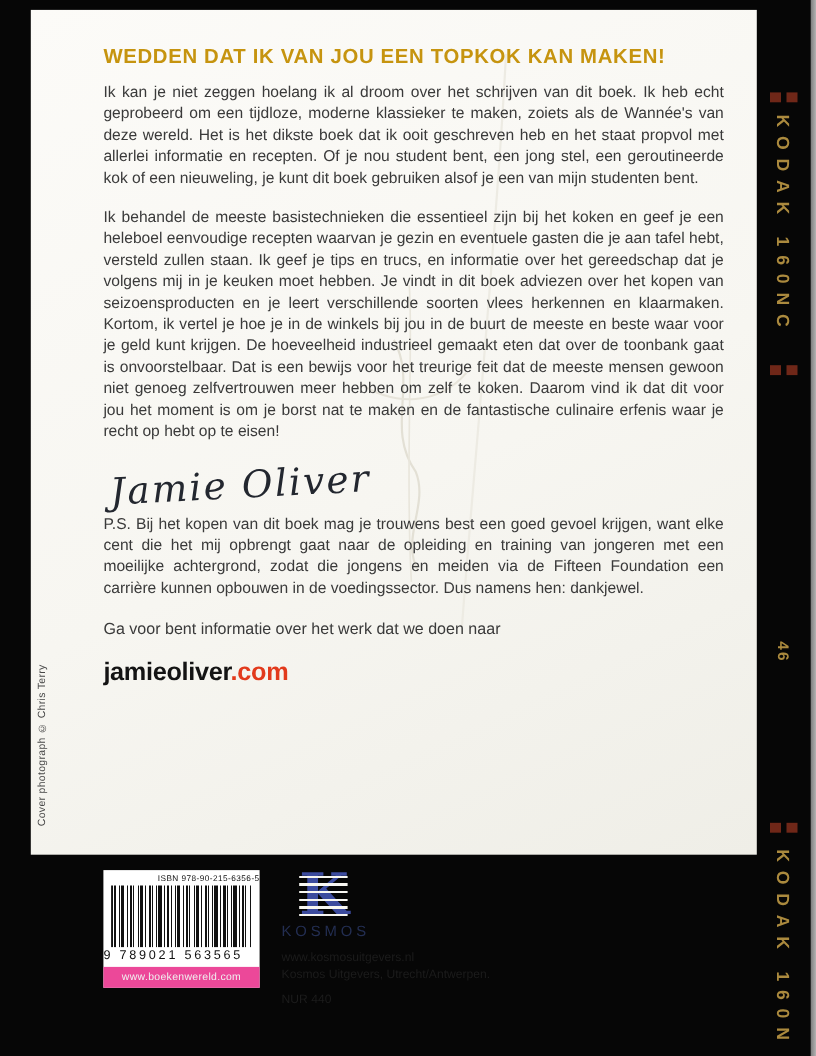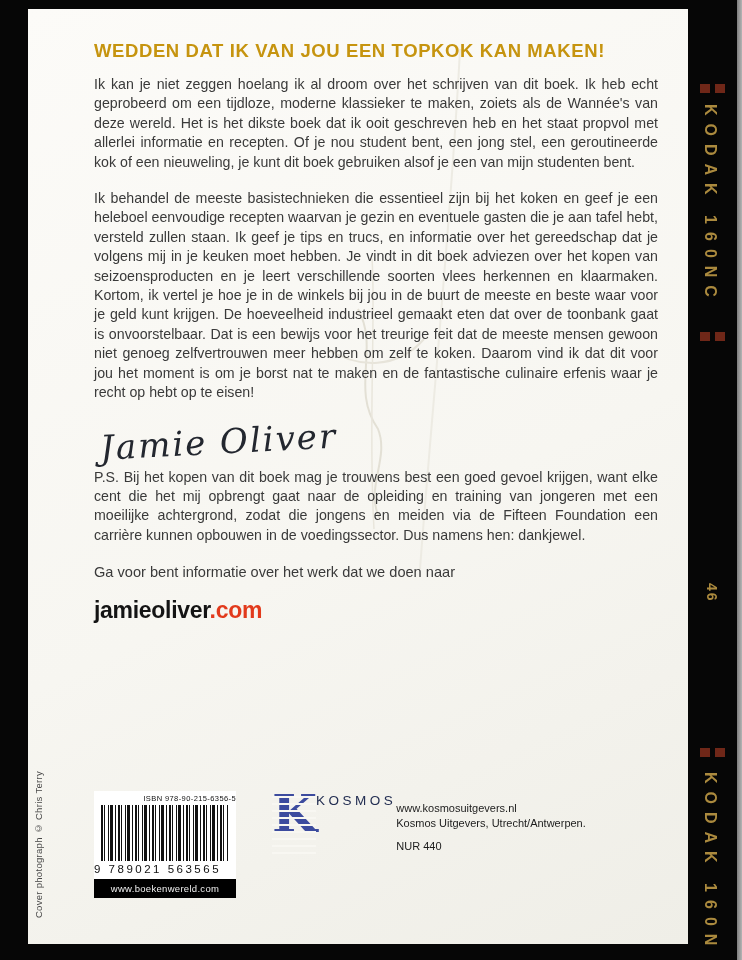--- a/index.html
+++ b/index.html
@@ -11,21 +11,21 @@
   .scan-edge{position:absolute;right:0;top:0;width:5px;height:100%;
     background:linear-gradient(90deg,#7d7d7d,#b5b5b5);}
   .film{position:absolute;top:0;right:5px;width:49px;height:100%;}
   .film-text{position:absolute;writing-mode:vertical-rl;color:#ab8a3e;
     font-weight:bold;font-size:16px;letter-spacing:8px;white-space:nowrap;}
   .film-frame-number{position:absolute;writing-mode:vertical-rl;color:#ab8a3e;
     font-weight:bold;font-size:14px;letter-spacing:2px;}
   .film-marker{position:absolute;display:flex;gap:5px;}
   .film-marker i{width:10px;height:9px;background:#6f2718;display:block;}
   
-  .cover{position:absolute;left:28px;top:9px;width:660px;height:935px;
+  .cover{position:absolute;left:28px;top:9px;width:660px;height:768px;
     background:linear-gradient(155deg,#fcfbf8 0%,#f7f6f1 55%,#efeee7 100%);}
   .texture{position:absolute;left:0;top:0;pointer-events:none;}
   .text-col{position:absolute;left:66px;top:30px;width:564px;}
   .headline{margin:0 0 12px 0;font-size:18.5px;line-height:24px;font-weight:bold;
     letter-spacing:0.6px;color:#c6940f;}
   .body-text{margin:0 0 17px 0;font-size:14.2px;line-height:19.4px;color:#3a3a3a;
     text-align:justify;}
   .signature{margin:8px 0 8px 6px;font-family:"DejaVu Serif",serif;font-style:italic;
     font-size:34px;color:#23272f;transform:rotate(-3deg);letter-spacing:2px;width:300px;}
   .info-line{margin:0 0 3px 0;font-size:14.6px;line-height:21px;color:#3a3a3a;}
@@ -36,23 +36,23 @@
   .brand-tld{color:#e23a1c;}
   
   .bottom-row{position:absolute;left:66px;top:782px;display:flex;align-items:flex-start;gap:20px;}
   .barcode{width:142px;background:#fff;}
   .isbn-label{font-size:7.5px;text-align:right;padding:3px 0 2px;letter-spacing:0.4px;color:#111;}
   .bars{height:56px;margin:0 7px;
     background:repeating-linear-gradient(90deg,
       #111 0 2px,#fff 2px 3px,#111 3px 4px,#fff 4px 7px,#111 7px 8px,
       #fff 8px 9px,#111 9px 12px,#fff 12px 14px,#111 14px 15px,#fff 15px 17px);}
   .ean{text-align:left;font-size:11.5px;letter-spacing:2.5px;padding:2px 0 4px;color:#111;}
-  .bw-banner{background:#000000;color:#f0f0f0;font-size:9.5px;text-align:center;
+  .bw-banner{background:#ec4899;color:#f0f0f0;font-size:9.5px;text-align:center;
     padding:4px 0;letter-spacing:0.3px;}
-  .kosmos{display:flex;flex-direction:row;}
+  .kosmos{display:flex;flex-direction:column;}
   .k-wrap{margin-left:16px;position:relative;width:44px;}
   .k-logo{font-family:"DejaVu Serif",serif;font-weight:bold;font-size:52px;line-height:46px;
     color:#3c4b9e;position:relative;display:inline-block;}
   .k-wrap::after{content:"";position:absolute;inset:0;
     background:repeating-linear-gradient(180deg,transparent 0 5px,#f8f7f2 5px 7px);}
   .kosmos-word{font-size:13.5px;letter-spacing:3.5px;color:#232e52;margin-top:2px;}
   .pub-lines{margin-top:10px;font-size:11px;color:#1c1c1c;line-height:15px;}
   .nur{margin-top:8px;}
   .photo-credit{position:absolute;left:5px;bottom:26px;writing-mode:vertical-rl;
     transform:rotate(180deg);font-size:9.5px;color:#474747;letter-spacing:0.3px;}

